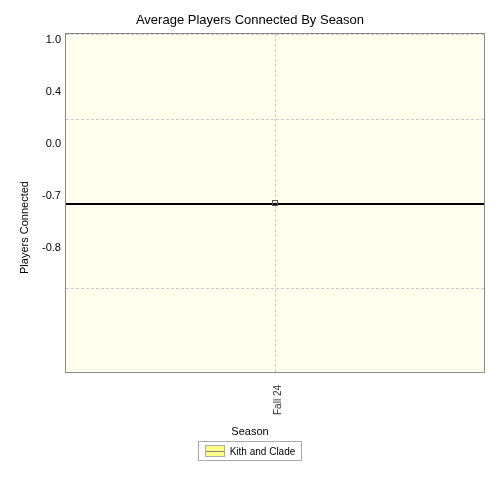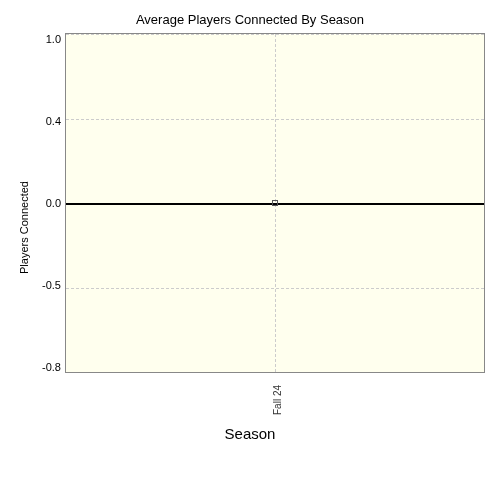--- a/index.html
+++ b/index.html
@@ -51,24 +51,24 @@
       flex: 1;
     }
     .plot-and-yaxis {
       display: flex;
       flex-direction: row;
       flex: 1;
     }
     .y-ticks {
       display: flex;
       flex-direction: column;
-      justify-content: space-between;
       width: 30px;
       align-items: flex-end;
       padding-right: 4px;
+      gap: 40px;
     }
     .y-tick-label {
       font-size: 11px;
       color: #000;
     }
     .plot-box {
       flex: 1;
       background: #ffffee;
       border: 1px solid #888;
       position: relative;
@@ -118,21 +118,21 @@
     }
     .x-tick-label {
       font-size: 10px;
       color: #333;
       writing-mode: vertical-rl;
       transform: rotate(180deg);
       margin-top: 2px;
       height: 40px;
     }
     .x-axis-label {
-      font-size: 15px;
+      font-size: 11px;
       color: #000;
       text-align: center;
       margin-top: 2px;
     }
     .legend-area {
       display: flex;
       flex-direction: row;
       align-items: center;
       margin-top: 4px;
       border: 1px solid #aaa;
@@ -166,21 +166,21 @@
   <div class="chart-title">Average Players Connected By Season</div>
 
   <div class="chart-area">
     <div class="y-axis-label">Players Connected</div>
     <div class="chart-inner">
       <div class="plot-and-yaxis">
         <div class="y-ticks">
           <span class="y-tick-label">1.0</span>
           <span class="y-tick-label">0.4</span>
           <span class="y-tick-label">0.0</span>
-          <span class="y-tick-label">-0.5</span>
+          <span class="y-tick-label">-0.7</span>
           <span class="y-tick-label">-0.8</span>
         </div>
         <div class="plot-box">
 
           <div class="h-gridline" style="top:0%"></div>
           <div class="h-gridline" style="top:25%"></div>
           <div class="h-gridline" style="top:75%"></div>
           <div class="h-gridline" style="top:100%"></div>
 
           <div class="v-gridline" style="left:50%"></div>
@@ -198,13 +198,17 @@
           <div class="x-tick-label">Fall 24</div>
         </div>
         <div class="x-tick-area">
         </div>
       </div>
     </div>
   </div>
 
   <div class="x-axis-label">Season</div>
 
+  <div class="legend-area">
+    <div class="legend-icon"></div>
+    <span class="legend-label">Kith and Clade</span>
+  </div>
 </div>
 
 </body></html>

